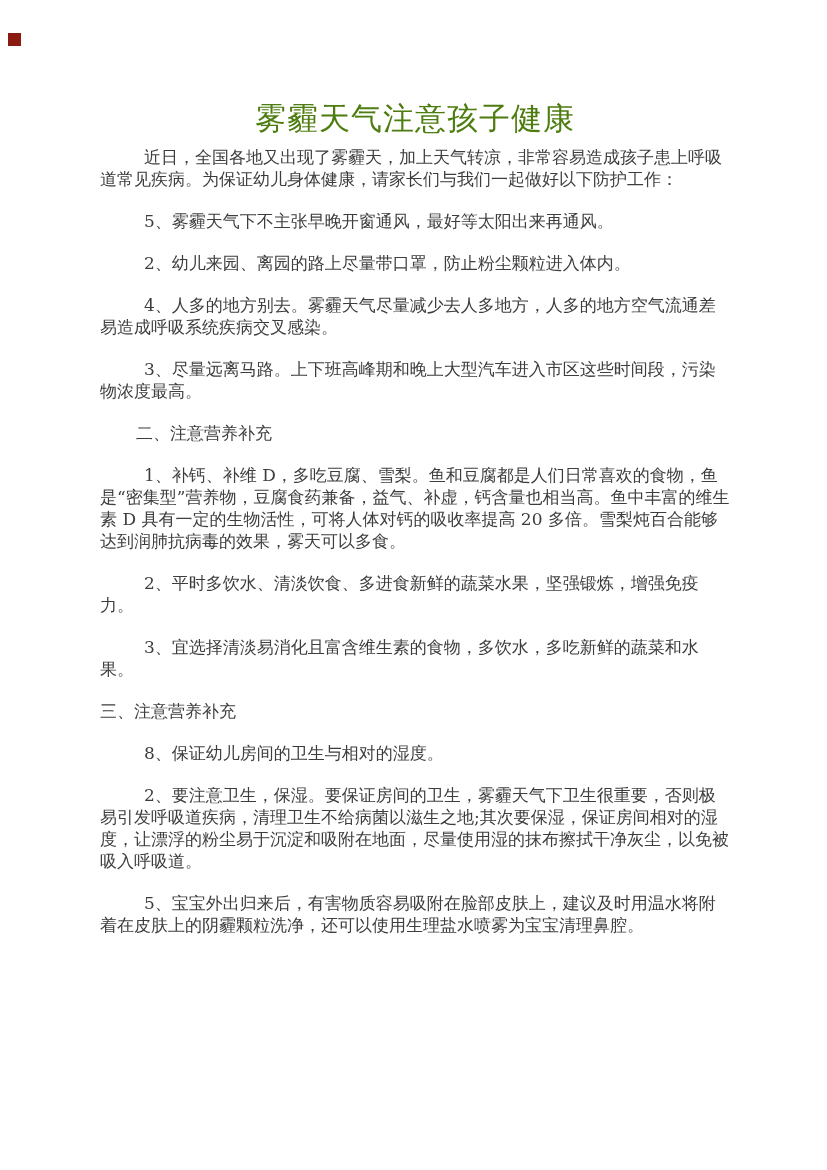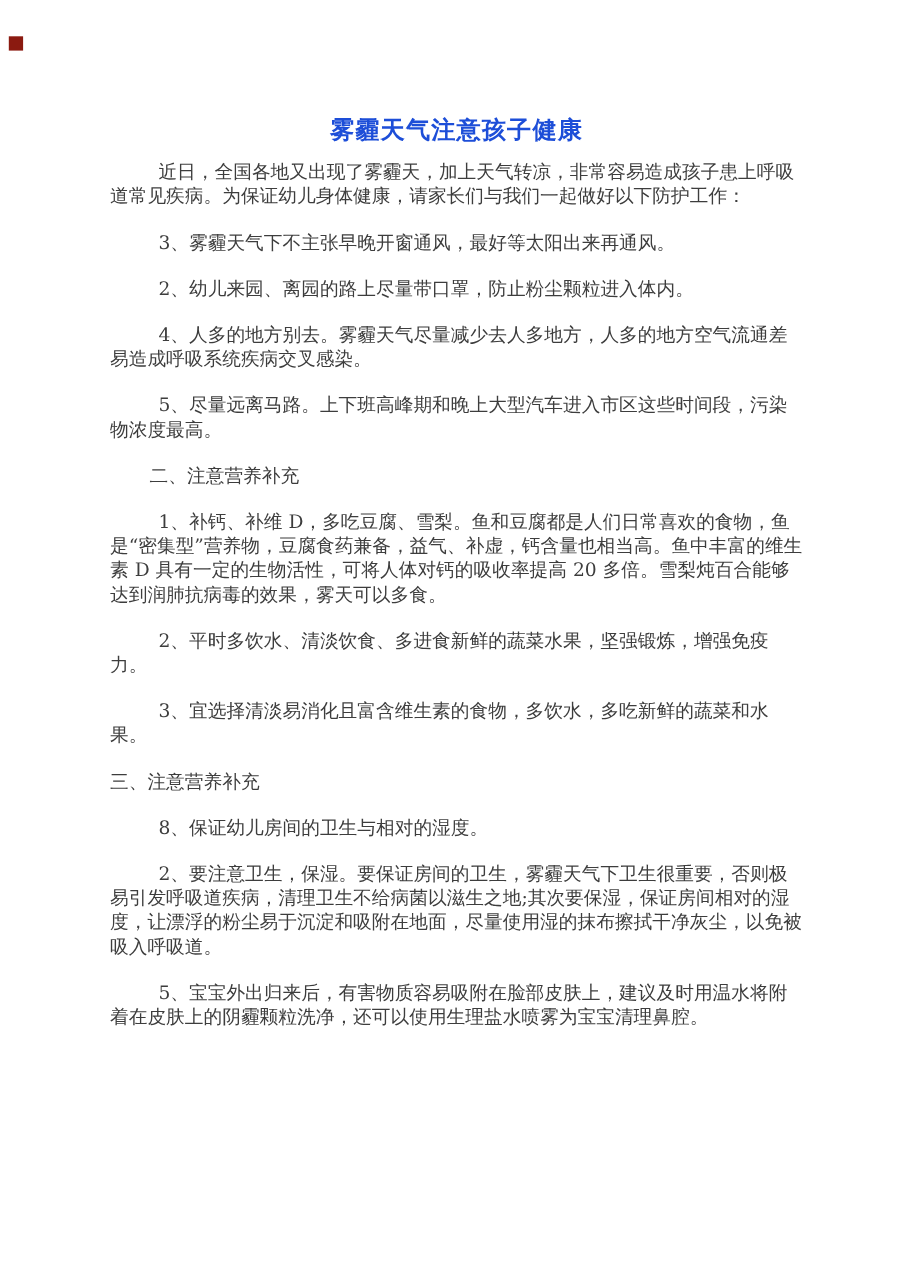--- a/index.html
+++ b/index.html
@@ -25,25 +25,25 @@
     background: #8b1a10;
   }
   .content {
     position: absolute;
     top: 100px;
     left: 100px;
     width: 630px;
   }
   .doc-title {
     margin: 0 0 10px 0;
-    font-size: 22px;
+    font-size: 31px;
     line-height: 36px;
-    font-weight: bold;
+    font-weight: normal;
     text-align: center;
-    color: #1d4ed8;
+    color: #4d7c0f;
     letter-spacing: 1px;
   }
   .para, .heading {
     margin: 0 0 20px 0;
     font-size: 17px;
     line-height: 22px;
     word-break: break-all;
     overflow-wrap: anywhere;
   }
   .indent-2 { text-indent: 44px; }
@@ -54,24 +54,24 @@
 <body>
 
 <div class="page">
   <div class="marker"></div>
 
   <div class="content">
     <h1 class="doc-title">雾霾天气注意孩子健康</h1>
 
     <p class="para indent-2">近日，全国各地又出现了雾霾天，加上天气转凉，非常容易造成孩子患上呼吸道常见疾病。为保证幼儿身体健康，请家长们与我们一起做好以下防护工作：</p>
 
-    <p class="para indent-2">3、雾霾天气下不主张早晚开窗通风，最好等太阳出来再通风。</p>
+    <p class="para indent-2">5、雾霾天气下不主张早晚开窗通风，最好等太阳出来再通风。</p>
     <p class="para indent-2">2、幼儿来园、离园的路上尽量带口罩，防止粉尘颗粒进入体内。</p>
     <p class="para indent-2">4、人多的地方别去。雾霾天气尽量减少去人多地方，人多的地方空气流通差易造成呼吸系统疾病交叉感染。</p>
-    <p class="para indent-2">5、尽量远离马路。上下班高峰期和晚上大型汽车进入市区这些时间段，污染物浓度最高。</p>
+    <p class="para indent-2">3、尽量远离马路。上下班高峰期和晚上大型汽车进入市区这些时间段，污染物浓度最高。</p>
 
     <p class="heading indent-1">二、注意营养补充</p>
     <p class="para indent-2">1、补钙、补维 D，多吃豆腐、雪梨。鱼和豆腐都是人们日常喜欢的食物，鱼是“密集型”营养物，豆腐食药兼备，益气、补虚，钙含量也相当高。鱼中丰富的维生素 D 具有一定的生物活性，可将人体对钙的吸收率提高 20 多倍。雪梨炖百合能够达到润肺抗病毒的效果，雾天可以多食。</p>
     <p class="para indent-2">2、平时多饮水、清淡饮食、多进食新鲜的蔬菜水果，坚强锻炼，增强免疫力。</p>
     <p class="para indent-2">3、宜选择清淡易消化且富含维生素的食物，多饮水，多吃新鲜的蔬菜和水果。</p>
 
     <p class="heading indent-0">三、注意营养补充</p>
     <p class="para indent-2">8、保证幼儿房间的卫生与相对的湿度。</p>
     <p class="para indent-2">2、要注意卫生，保湿。要保证房间的卫生，雾霾天气下卫生很重要，否则极易引发呼吸道疾病，清理卫生不给病菌以滋生之地;其次要保湿，保证房间相对的湿度，让漂浮的粉尘易于沉淀和吸附在地面，尽量使用湿的抹布擦拭干净灰尘，以免被吸入呼吸道。</p>
     <p class="para indent-2">5、宝宝外出归来后，有害物质容易吸附在脸部皮肤上，建议及时用温水将附着在皮肤上的阴霾颗粒洗净，还可以使用生理盐水喷雾为宝宝清理鼻腔。</p>

